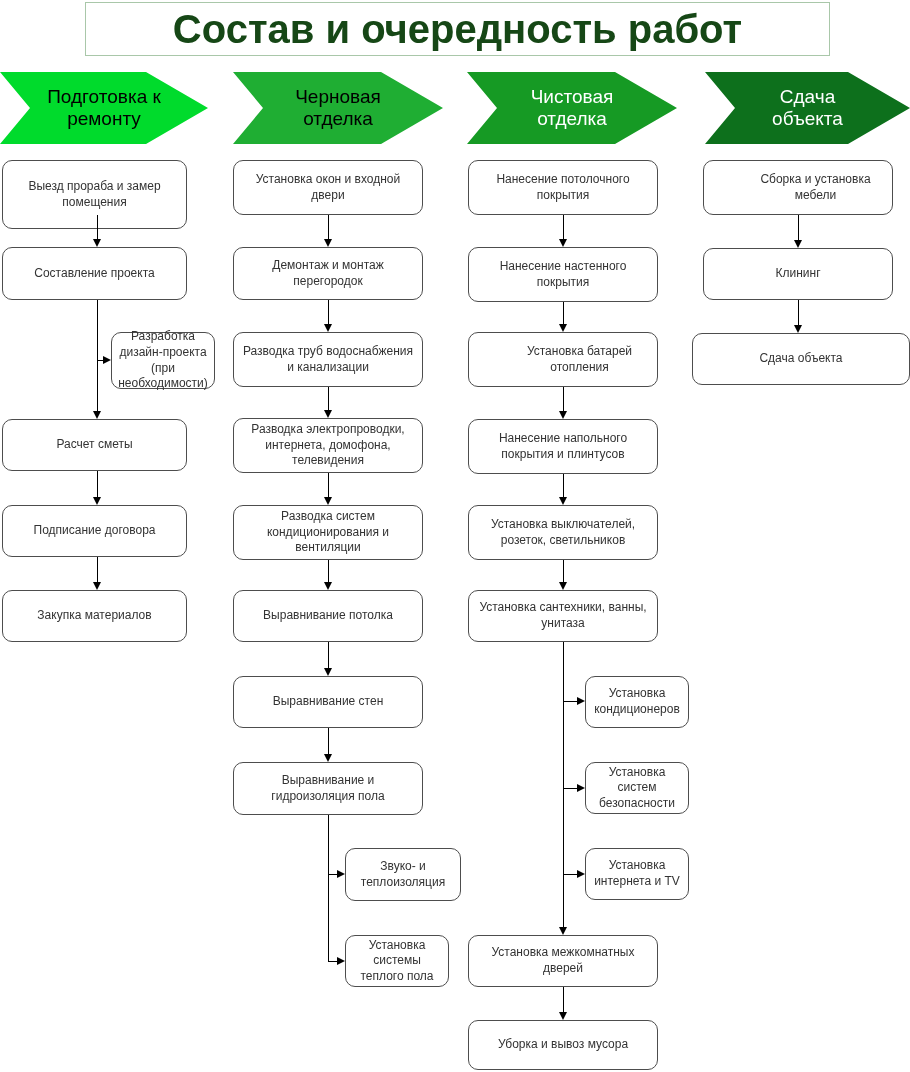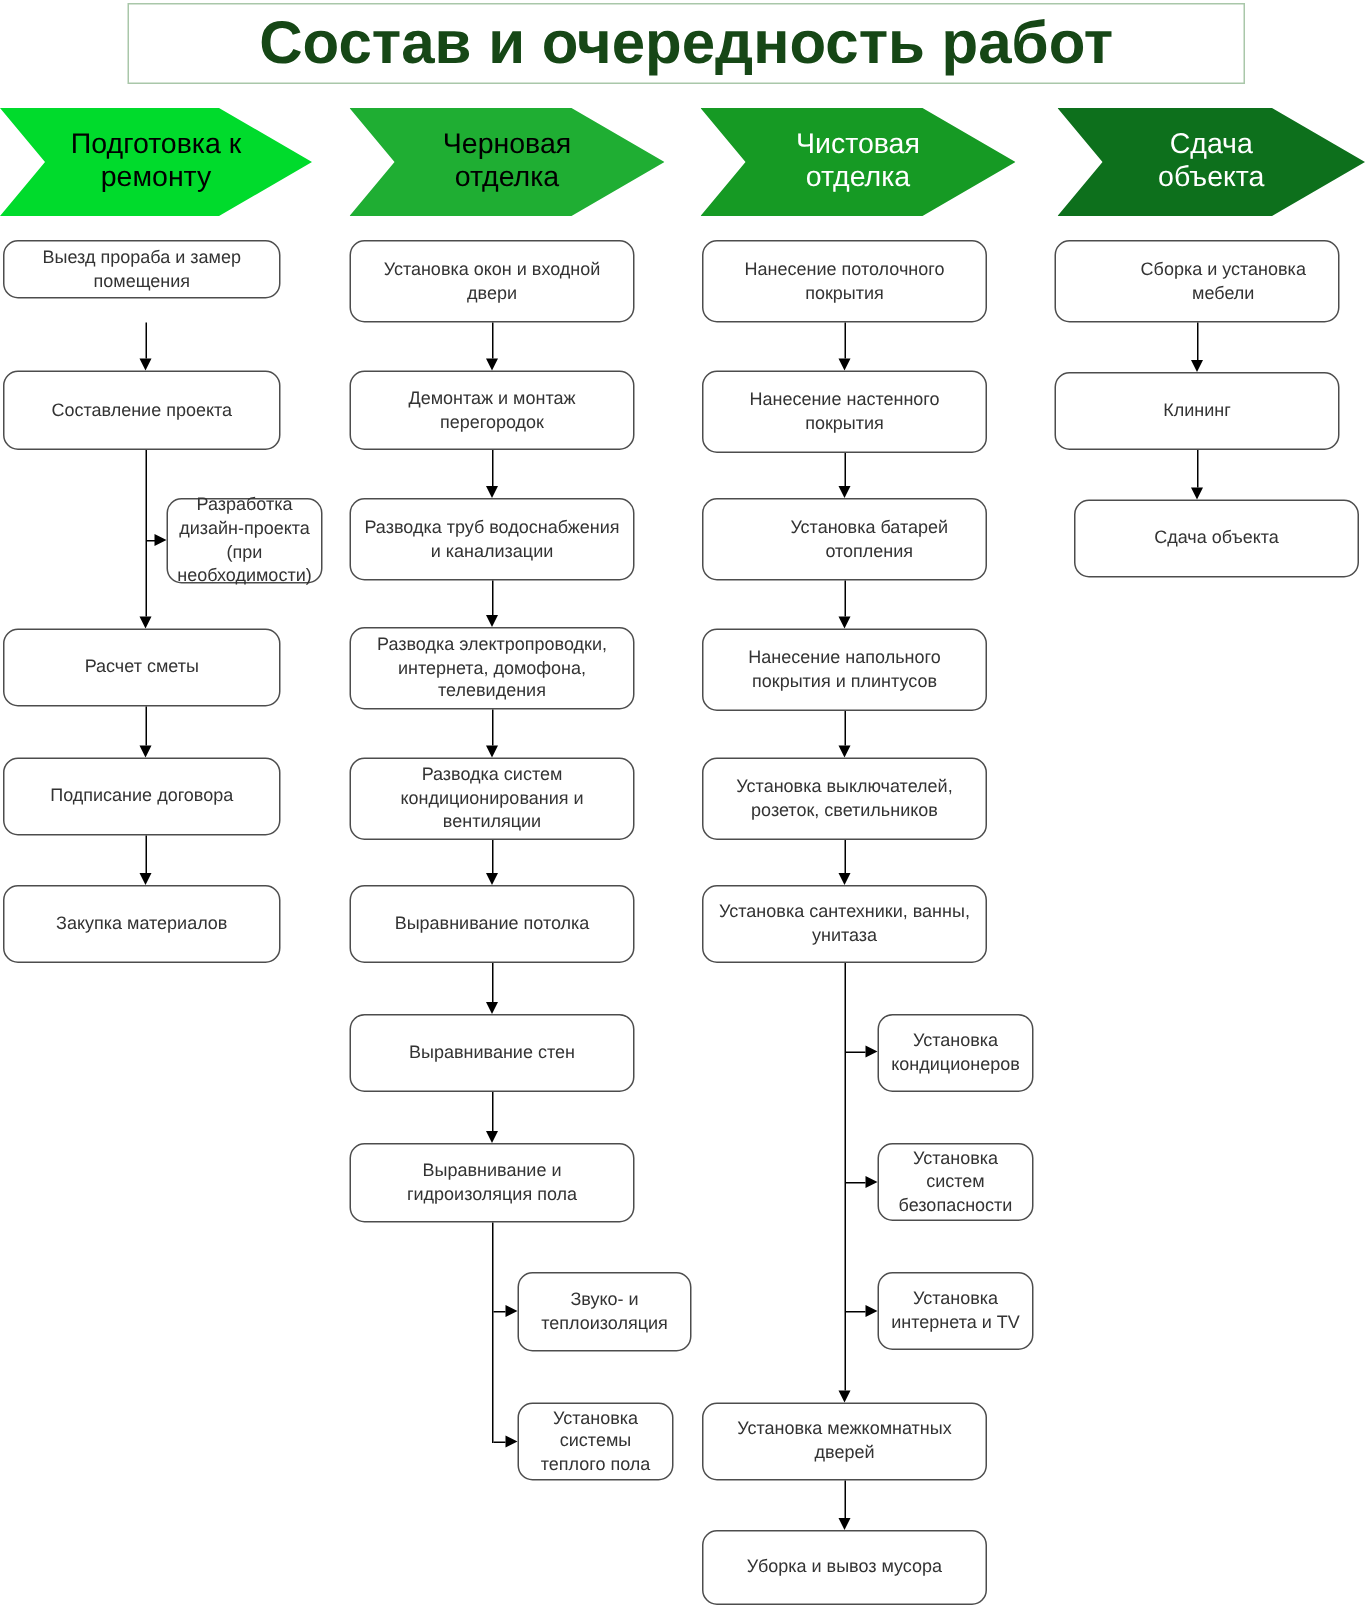--- a/index.html
+++ b/index.html
@@ -49,21 +49,21 @@
   </div>
   <div class="chevron" style="left: 467px; width: 210px; background: rgb(22, 154, 36); color: rgb(255, 255, 255);">
     <span>Чистовая</span>
     <span>отделка</span>
   </div>
   <div class="chevron" style="left: 705px; width: 205px; background: rgb(13, 112, 28); color: rgb(255, 255, 255);">
     <span>Сдача</span>
     <span>объекта</span>
   </div>
 
-  <div class="node" style="left:2px;top:160px;width:185px;height:39px;">Выезд прораба и замер помещения</div>
+  <div class="node" style="left:2px;top:160px;width:185px;height:69px;">Выезд прораба и замер помещения</div>
   <div class="node" style="left:2px;top:247px;width:185px;height:53px;">Составление проекта</div>
   <div class="node" style="left:111px;top:332px;width:104px;height:57px;">Разработка дизайн-проекта (при необходимости)</div>
   <div class="node" style="left:2px;top:419px;width:185px;height:52px;">Расчет сметы</div>
   <div class="node" style="left:2px;top:505px;width:185px;height:52px;">Подписание договора</div>
   <div class="node" style="left:2px;top:590px;width:185px;height:52px;">Закупка материалов</div>
 
   <div class="vl" style="left:97px;top:215px;height:24px;"></div>
   <div class="tri-d" style="left:93px;top:239px;"></div>
   <div class="vl" style="left:97px;top:300px;height:111px;"></div>
   <div class="tri-d" style="left:93px;top:411px;"></div>
@@ -133,20 +133,20 @@
   <div class="tri-r" style="left:577px;top:697px;"></div>
   <div class="hl" style="left:564px;top:788px;width:13px;"></div>
   <div class="tri-r" style="left:577px;top:784px;"></div>
   <div class="hl" style="left:564px;top:874px;width:13px;"></div>
   <div class="tri-r" style="left:577px;top:870px;"></div>
   <div class="vl" style="left:563px;top:987px;height:25px;"></div>
   <div class="tri-d" style="left:559px;top:1012px;"></div>
 
   <div class="node" style="left:703px;top:160px;width:190px;height:55px;padding-left:42px;">Сборка и установка мебели</div>
   <div class="node" style="left:703px;top:248px;width:190px;height:52px;">Клининг</div>
-  <div class="node" style="left:716px;top:333px;width:190px;height:52px;">Сдача объекта</div>
+  <div class="node" style="left:692px;top:333px;width:218px;height:52px;">Сдача объекта</div>
 
   <div class="vl" style="left:798px;top:215px;height:25px;"></div>
   <div class="tri-d" style="left:794px;top:240px;"></div>
   <div class="vl" style="left:798px;top:300px;height:25px;"></div>
   <div class="tri-d" style="left:794px;top:325px;"></div>
 
 </div>
 
 </body></html>

